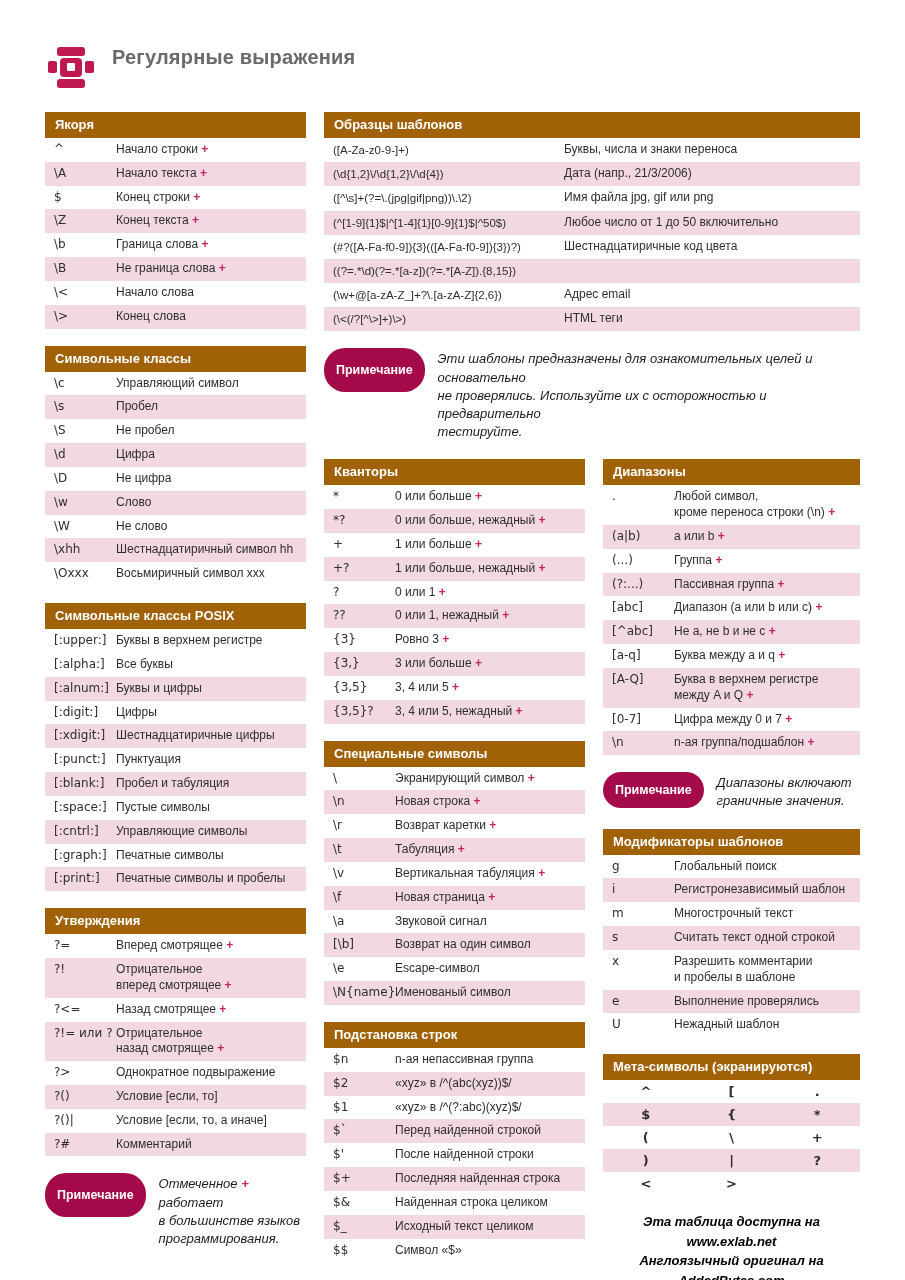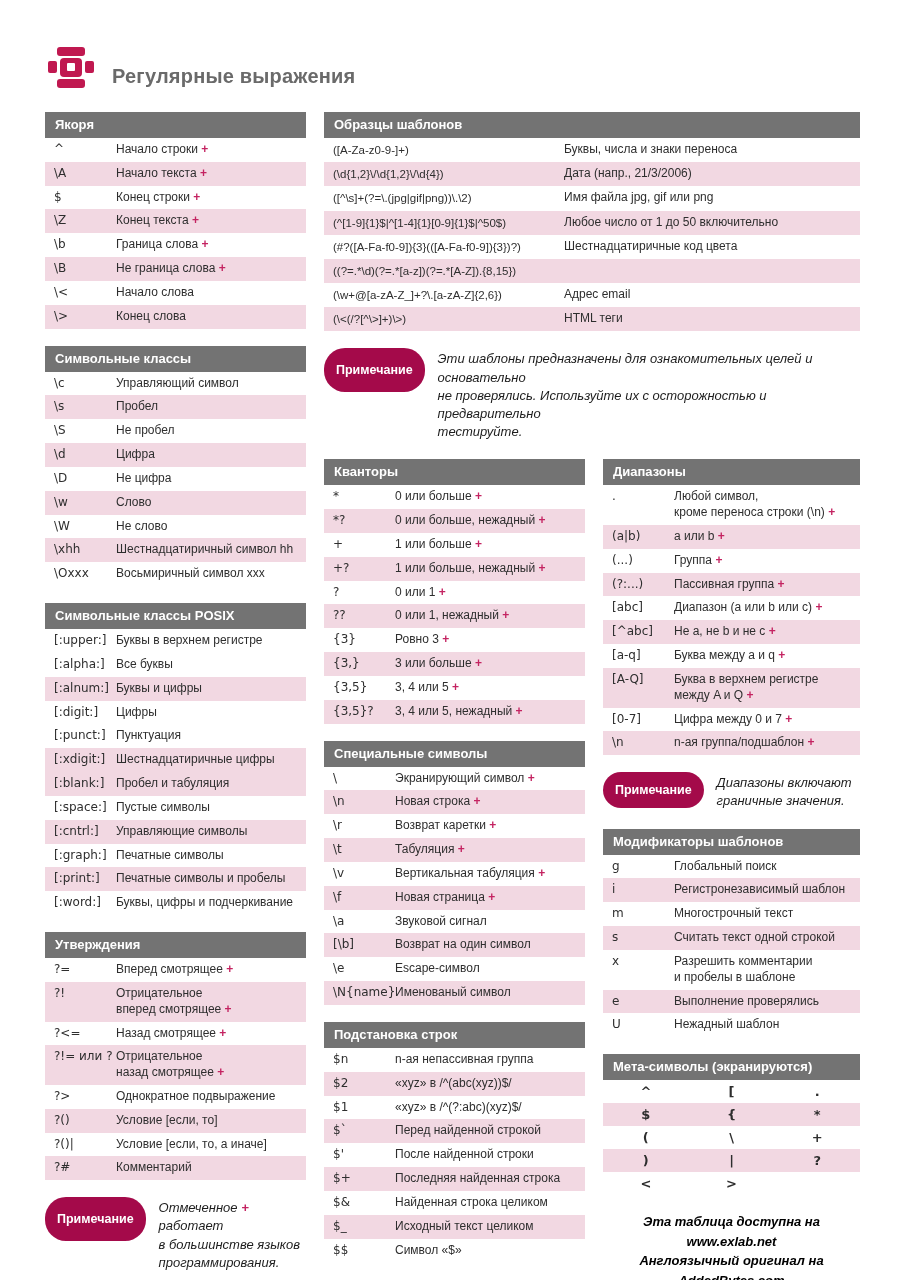--- a/index.html
+++ b/index.html
@@ -5,42 +5,42 @@
   html,body { margin:0; padding:0; background:#ffffff; }
   body {
     width:905px; min-height:1280px;
     font-family:"Liberation Sans", sans-serif;
     color:#2e2e2e;
     -webkit-font-smoothing:antialiased;
   }
   .page { padding:44px 45px 24px 45px; box-sizing:border-box; }
 
   
-  .brand { display:flex; align-items:flex-end; gap:15px; margin:2px 0 24px 0; }
+  .brand { display:flex; align-items:flex-start; gap:15px; margin:2px 0 24px 0; }
   .logo { width:52px; height:42px; display:flex; flex-direction:column; justify-content:center; }
   .logo-bar { width:28px; height:9px; background:#c01850; border-radius:3px; margin:0 auto; }
   .logo-mid { display:flex; align-items:center; justify-content:center; gap:3px; margin:2px 0; }
   .logo-dot { width:9px; height:12px; background:#c01850; border-radius:2px; }
   .logo-core { width:22px; height:19px; background:#c01850; border-radius:4px;
                display:flex; align-items:center; justify-content:center; }
   .logo-core::after { content:""; width:8px; height:8px; background:#fff; border-radius:1px; }
   .brand-title { font-size:20px; font-weight:bold; color:#6a6a6a; letter-spacing:.2px; }
 
   
   .columns { display:flex; gap:18px; }
   .col-left { width:261px; flex:none; }
   .main-right { flex:1; min-width:0; }
   .two-cols { display:flex; gap:18px; }
   .col-mid { width:261px; flex:none; }
   .col-right { flex:1; min-width:0; }
 
   
   .section { margin-bottom:17px; }
   .section-header {
-    background:#737373; color:#ffffff; font-weight:bold; font-size:13px;
+    background:#a16207; color:#ffffff; font-weight:bold; font-size:13px;
     padding:5px 10px 6px 10px;
   }
   .row { display:flex; align-items:flex-start; padding:4px 6px 4px 0; font-size:12px; line-height:1.32; }
   .row.alt { background:#f2d8e2; }
   .sym { flex:none; width:71px; padding-left:9px; font-family:"DejaVu Sans", sans-serif; font-size:12px; box-sizing:border-box; }
   .desc { flex:1; white-space:pre-line; }
   .plus { color:#c42361; font-weight:bold; }
   .patterns-section .sym { width:240px; font-family:"Liberation Sans", sans-serif; font-size:11.5px; white-space:nowrap; padding-top:1px; }
 
   
@@ -175,51 +175,47 @@
               <span class="desc">Все буквы</span>
             </div>
             <div class="row alt">
               <span class="sym">[:alnum:]</span>
               <span class="desc">Буквы и цифры</span>
             </div>
             <div class="row">
               <span class="sym">[:digit:]</span>
               <span class="desc">Цифры</span>
             </div>
+            <div class="row alt">
+              <span class="sym">[:xdigit:]</span>
+              <span class="desc">Шестнадцатиричные цифры</span>
+            </div>
             <div class="row">
               <span class="sym">[:punct:]</span>
               <span class="desc">Пунктуация</span>
             </div>
             <div class="row alt">
-              <span class="sym">[:xdigit:]</span>
-              <span class="desc">Шестнадцатиричные цифры</span>
-            </div>
-            <div class="row alt">
               <span class="sym">[:blank:]</span>
               <span class="desc">Пробел и табуляция</span>
             </div>
             <div class="row">
               <span class="sym">[:space:]</span>
               <span class="desc">Пустые символы</span>
             </div>
             <div class="row alt">
               <span class="sym">[:cntrl:]</span>
               <span class="desc">Управляющие символы</span>
             </div>
             <div class="row">
               <span class="sym">[:graph:]</span>
               <span class="desc">Печатные символы</span>
             </div>
             <div class="row alt">
               <span class="sym">[:print:]</span>
               <span class="desc">Печатные символы и пробелы</span>
-            </div>
-            <div class="row">
-              <span class="sym">[:word:]</span>
-              <span class="desc">Буквы, цифры и подчеркивание</span>
             </div>
           </div>
       </div>
 
       <div class="section">
         <div class="section-header">Утверждения</div>
         <div>
             <div class="row">
               <span class="sym">?=</span>
               <span class="desc">Вперед смотрящее<span class="plus"> +</span></span>

